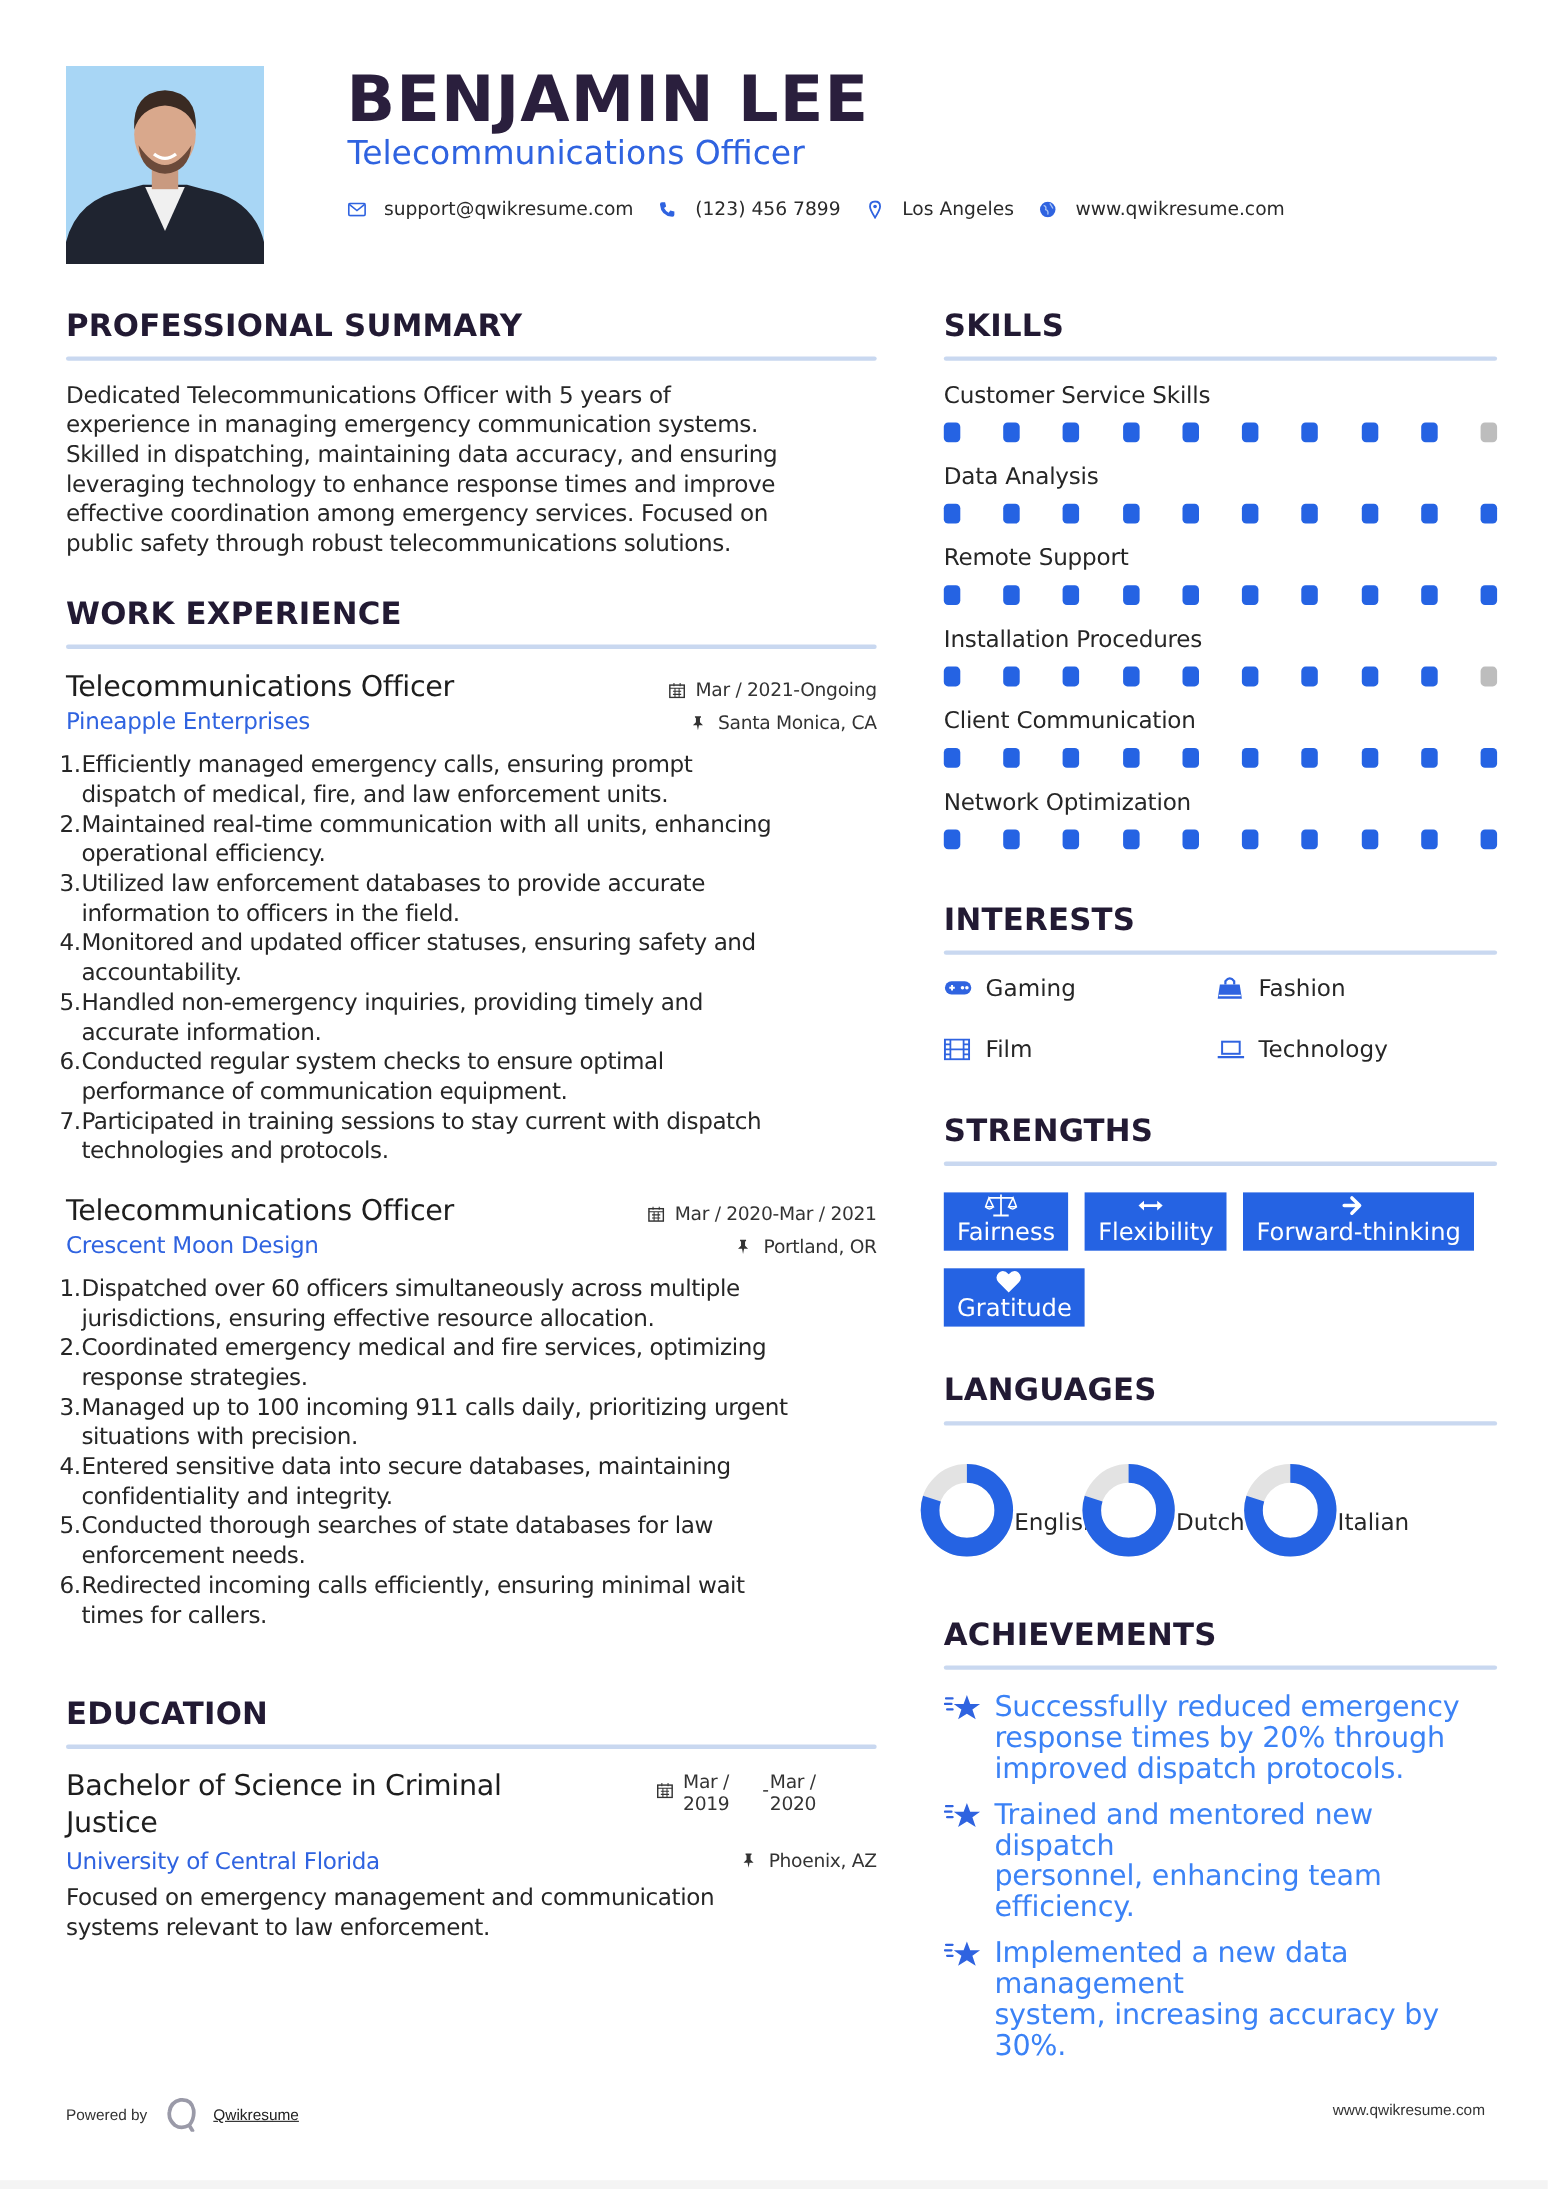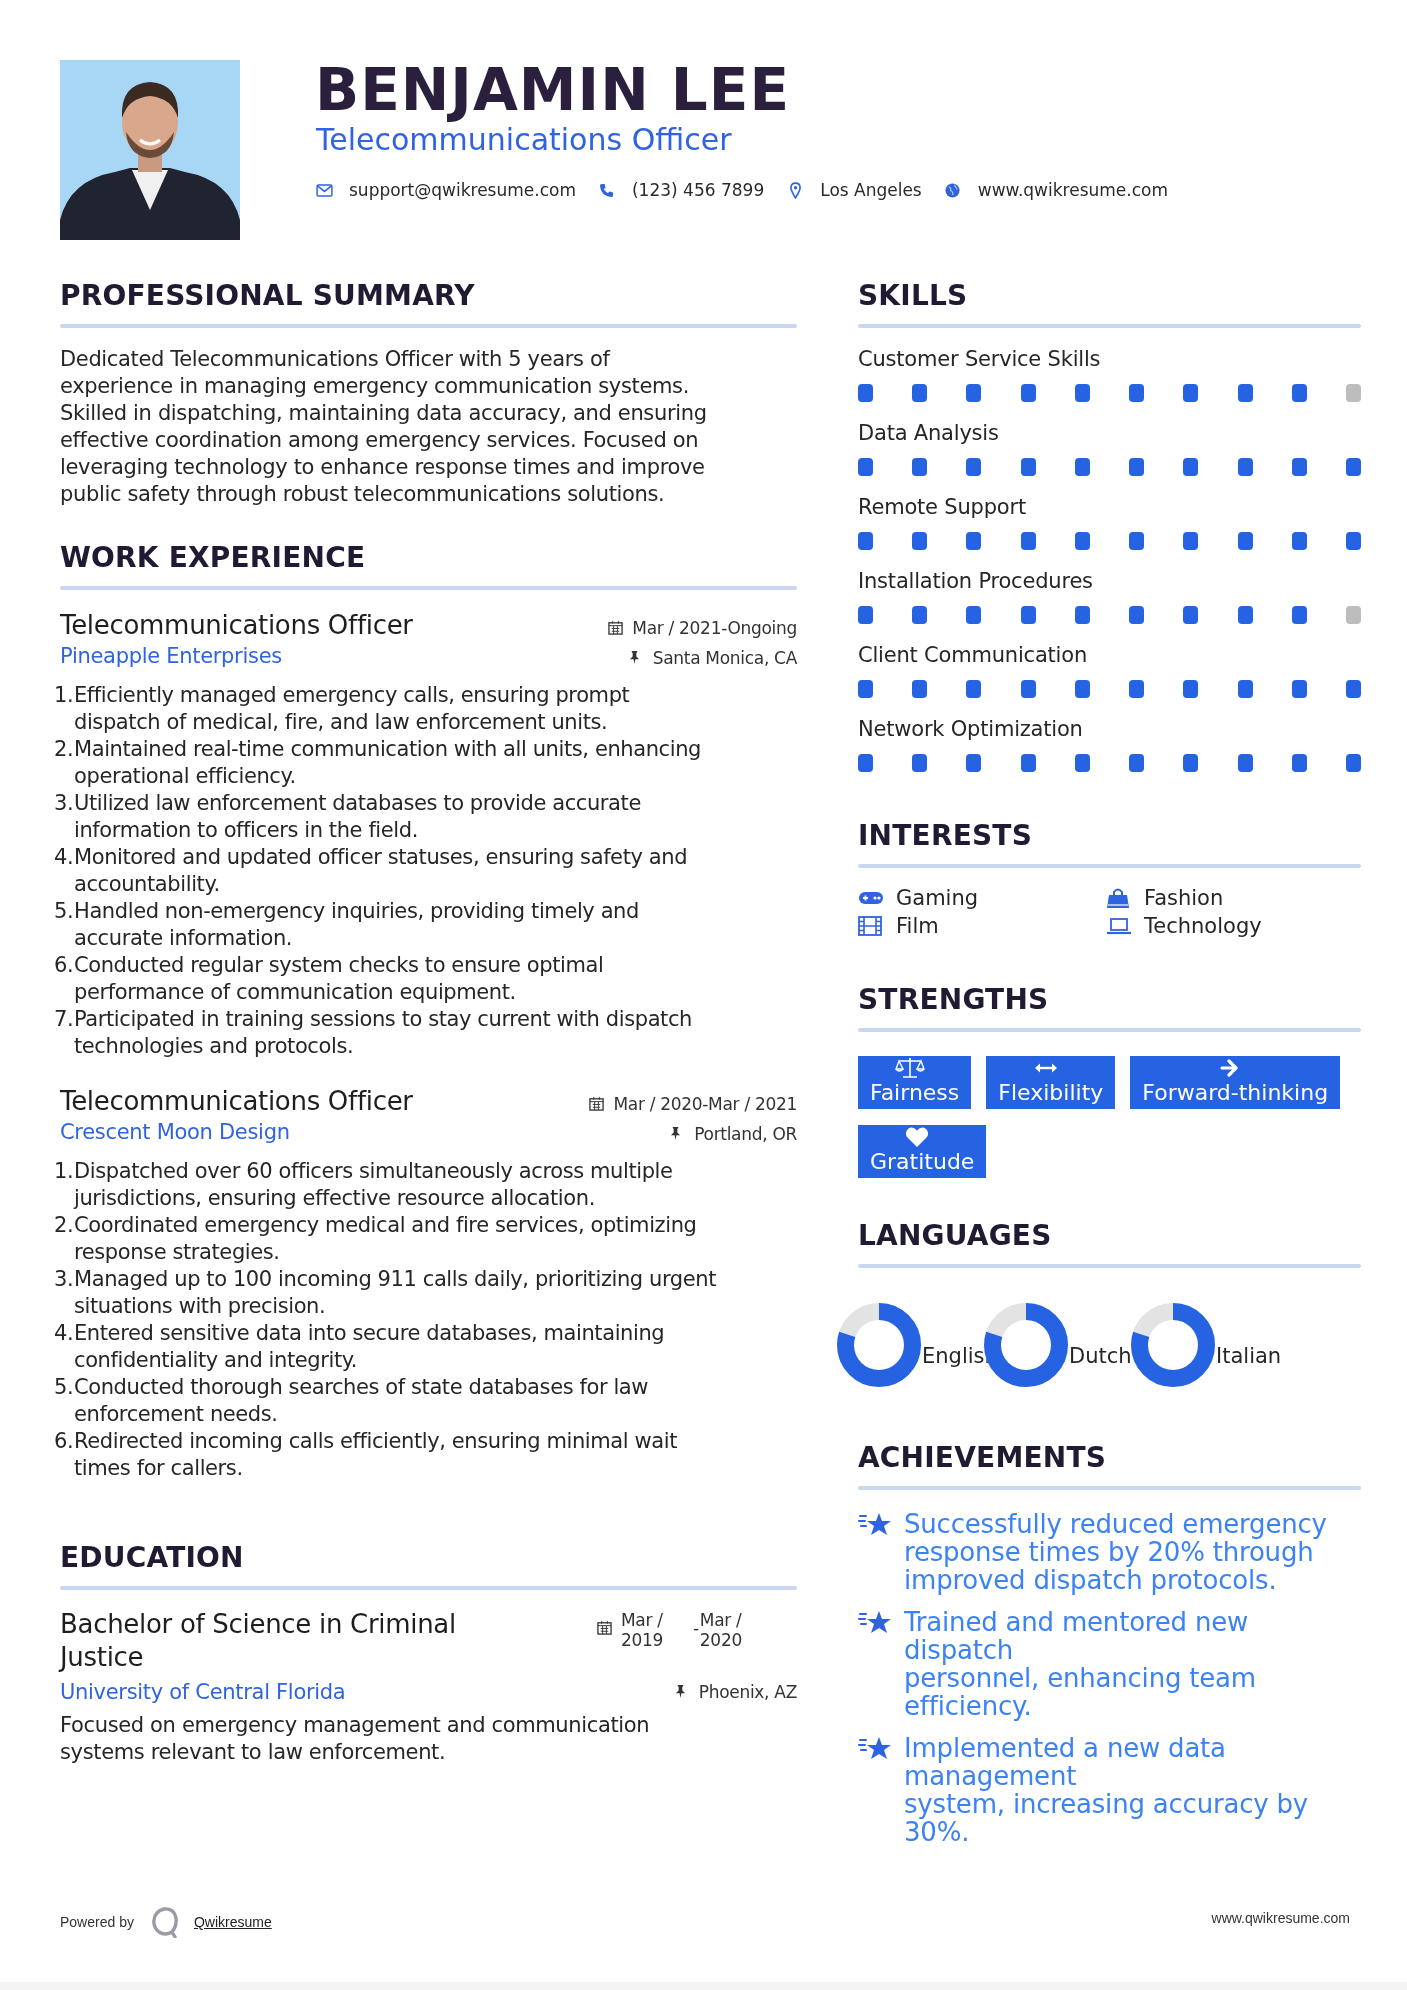--- a/index.html
+++ b/index.html
@@ -36,21 +36,21 @@
   .bullets .txt { padding-left: 2px; }
 
   
   .skill { margin-top: 18px; }
   .skill-name { font-size: 21px; color: #262626; font-family: "DejaVu Sans", sans-serif; letter-spacing: -0.2px; line-height: 26px; }
   .dots { display: flex; justify-content: space-between; margin-top: 12px; width: 503px; }
   .dot { width: 15px; height: 18px; border-radius: 4px; background: #2563e3; }
   .dot.off { background: #bdbdbd; }
 
   
-  .interests { display: grid; grid-template-columns: 248px 250px; row-gap: 4px; margin-top: 18px; }
+  .interests { display: grid; grid-template-columns: 248px 250px; row-gap: 32px; margin-top: 18px; }
   .interest { display: flex; align-items: center; font-size: 21px; color: #262626; font-family: "DejaVu Sans", sans-serif; }
   .interest .ic { width: 26px; height: 22px; margin-right: 12px; color: #2f63e0; display: inline-flex; align-items: center; }
 
   
   .strengths { display: flex; flex-wrap: wrap; gap: 16px 15px; margin-top: 24px; width: 503px; }
   .strength { background: #2563e3; color: #ffffff; height: 53px; display: flex; align-items: center; padding: 0 12px; font-size: 22px; font-family: "DejaVu Sans", sans-serif; flex-direction: column; }
   .strength .ic { width: 30px; height: 24px; margin-right: 10px; display: inline-flex; align-items: center; justify-content: center; color: #fff; }
 
   
   .langs { display: flex; margin-top: 34px; }
@@ -132,22 +132,22 @@
 
   <div class="col-left">
 
     <section>
       <div class="sec-title">PROFESSIONAL SUMMARY</div>
       <div class="sec-rule"></div>
       <div class="summary">
         <div>Dedicated Telecommunications Officer with 5 years of</div>
         <div>experience in managing emergency communication systems.</div>
         <div>Skilled in dispatching, maintaining data accuracy, and ensuring</div>
+        <div>leveraging technology to enhance response times and improve</div>
         <div>effective coordination among emergency services. Focused on</div>
-        <div>leveraging technology to enhance response times and improve</div>
         <div>public safety through robust telecommunications solutions.</div>
       </div>
     </section>
 
     <section style="margin-top: 30px;">
       <div class="sec-title">WORK EXPERIENCE</div>
       <div class="sec-rule"></div>
 
       <div class="job" style="margin-top: 20px;">
         <div class="job-head">

